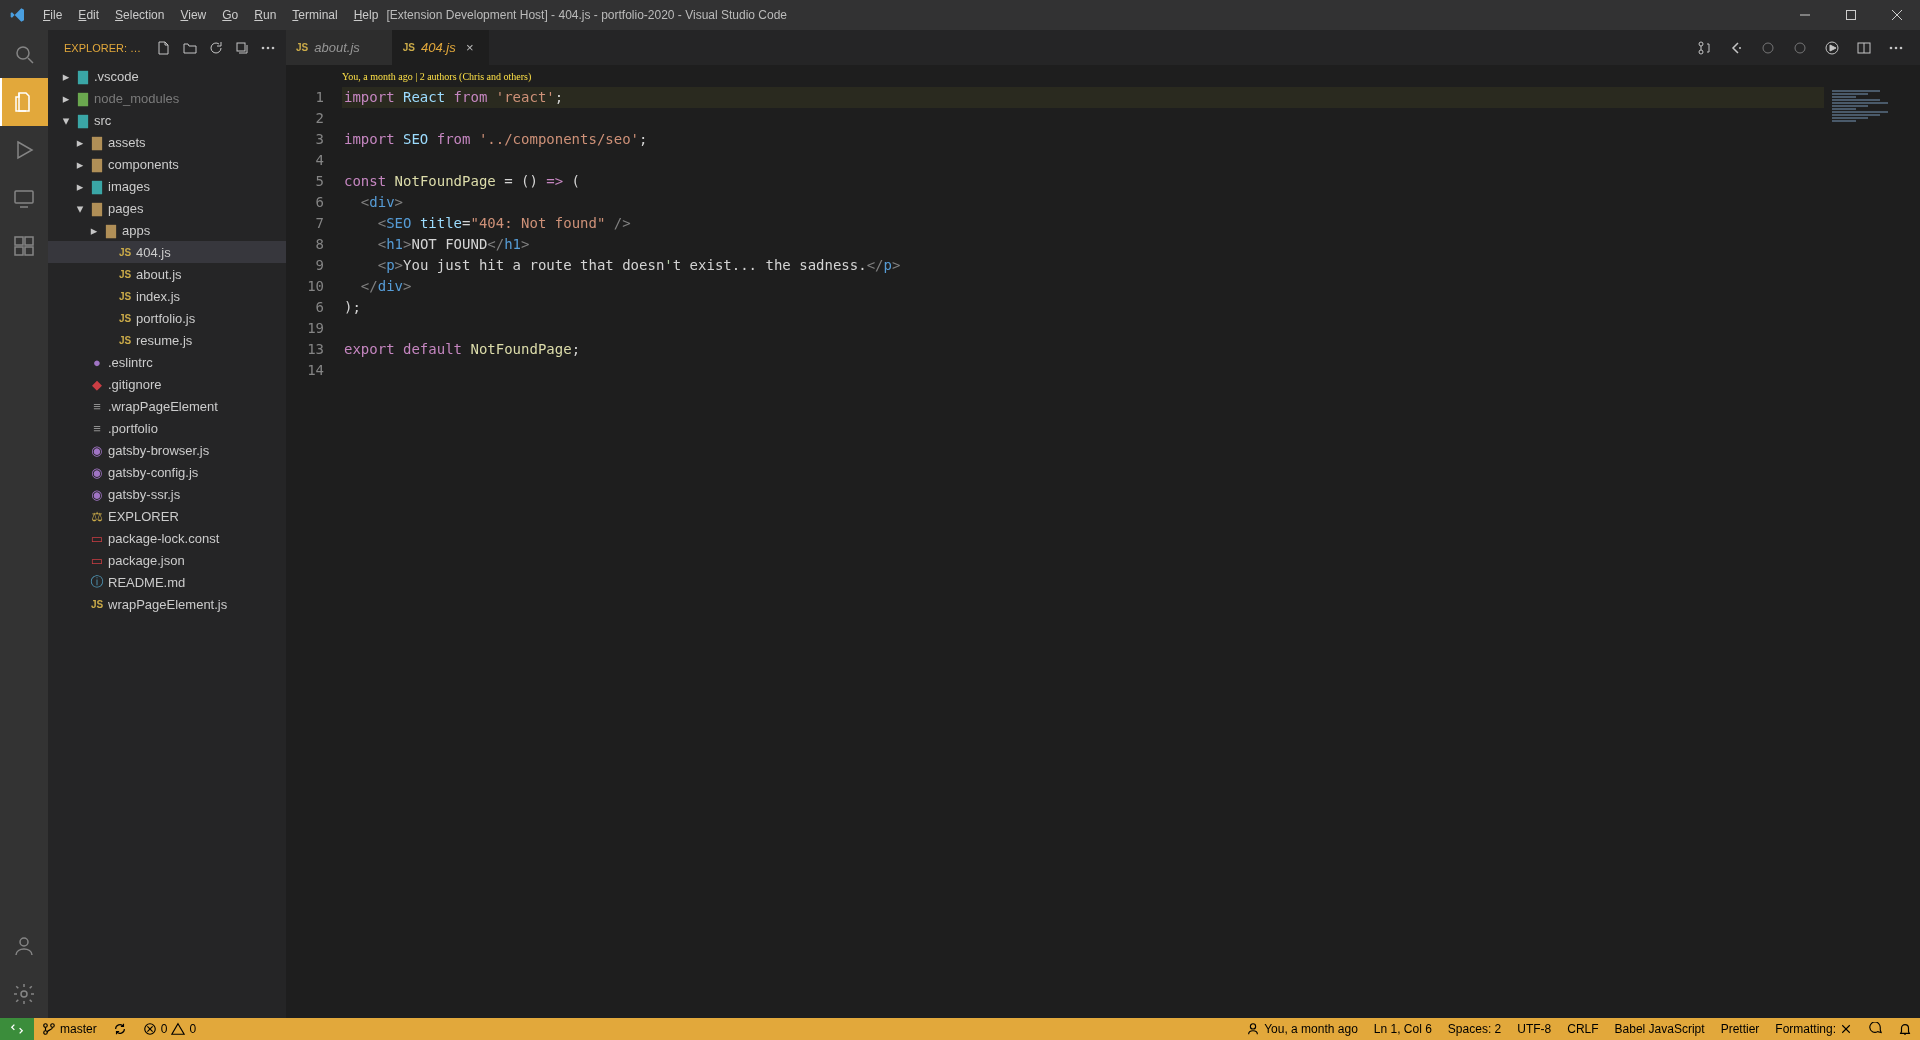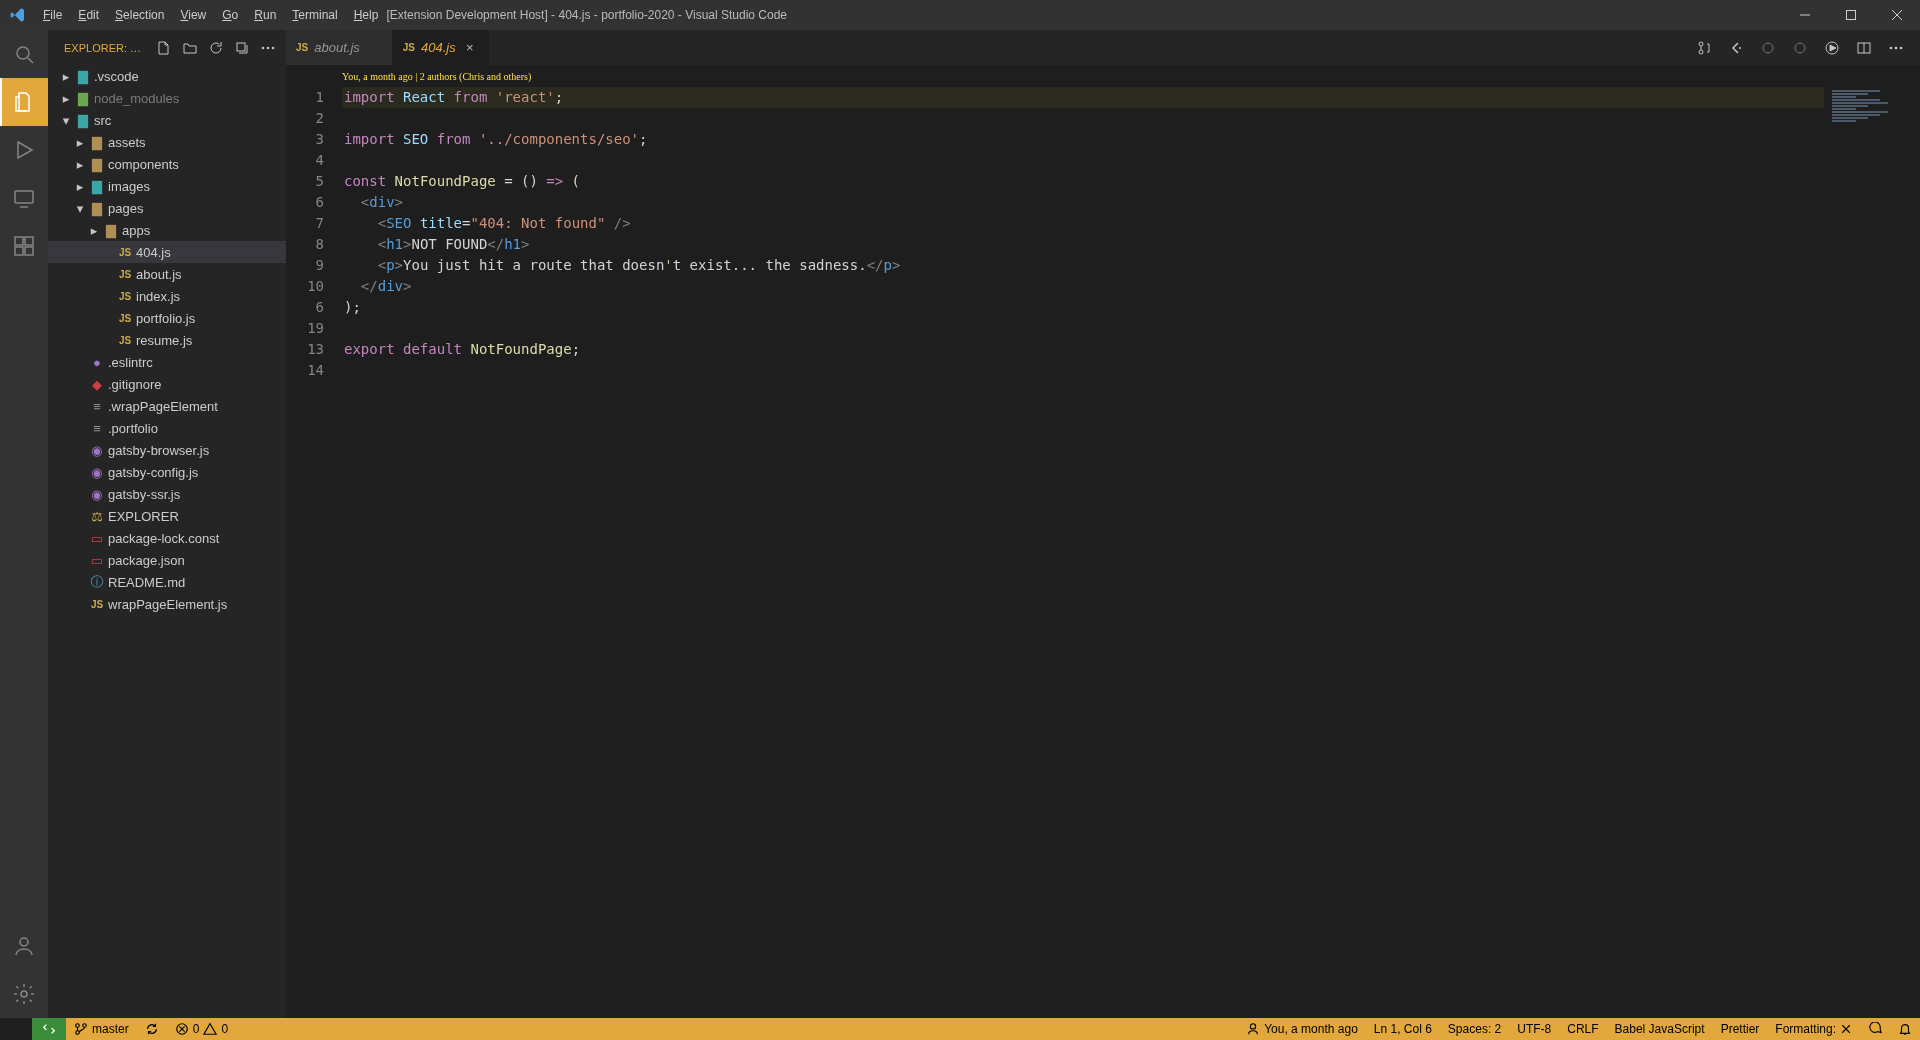--- a/index.html
+++ b/index.html
@@ -115,21 +115,21 @@
 
 .minimap {
   width:96px; background:#1e1e1e; position:relative;
 }
 .minimap .lines { position:absolute; top:3px; left:8px; right:8px; }
 .minimap .ml { height:2px; margin-bottom:1px; background:#4a5a6a; }
 .minimap .ml.s1{width:45%} .minimap .ml.s2{width:60%} .minimap .ml.s3{width:30%} .minimap .ml.s4{width:70%}
 
 .status-bar {
   height:22px; background:#e2a83b; color:#000;
-  display:flex; align-items:center; font-size:12px;margin-left:32px;
+  display:flex; align-items:center; font-size:12px;
 }
 .status-bar .sb-item { padding:0 8px; display:flex; align-items:center; gap:4px; height:100%; }
 .status-bar .remote { background:#3b8d3b; color:#fff; width:34px; justify-content:center; }
 .status-bar .spacer { flex:1; }
 svg { display:block; }
 </style>
 </head>
 <body>
 
 <div class="title-bar">

